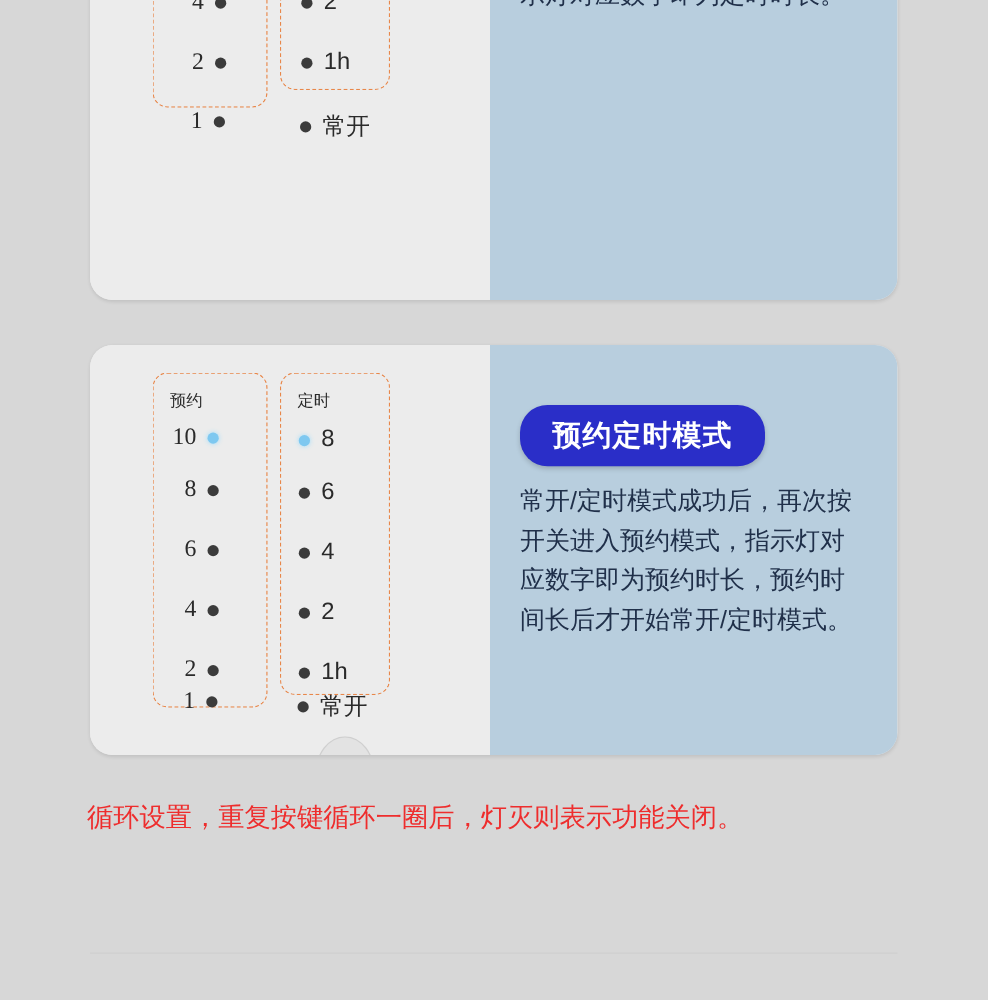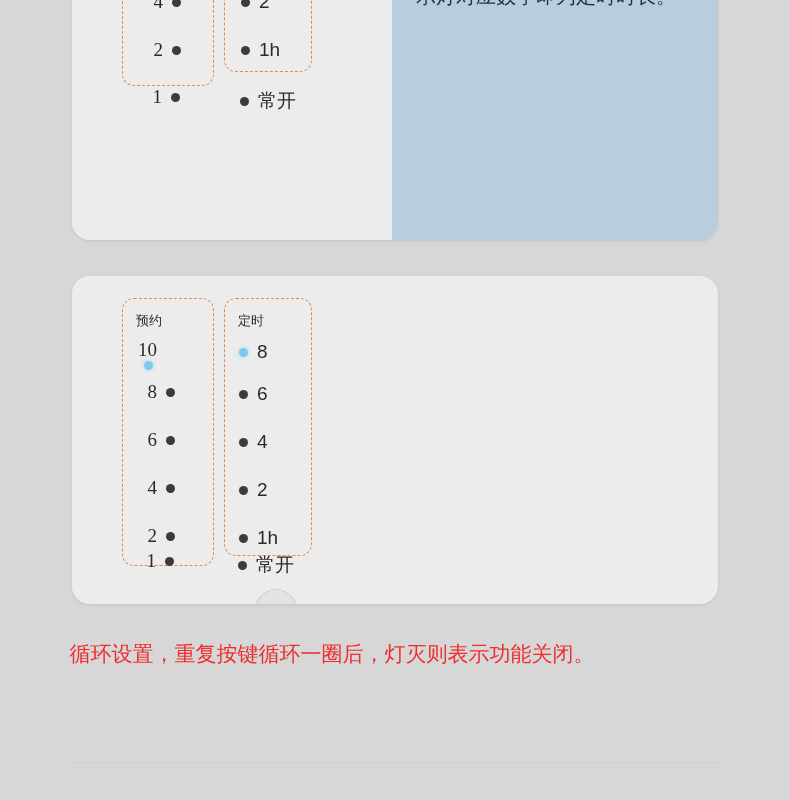--- a/index.html
+++ b/index.html
@@ -222,21 +222,21 @@
       <div class="desc desc-a">单按开关，常开灯亮起后，再次单按开关进入选择定时，指示灯对应数字即为定时时长。</div>
     </div>
   </div>
 
   <div class="card card-b">
 
     <div class="card-left">
       <div class="panel">
 
         <div class="col" style="left:4px; top:22px; width:92px; height:268px;">
-          <div class="row" style="left:8px; top:40px;flex-direction:column;">
+          <div class="row" style="left:8px; top:40px;">
             <span class="num">10</span>
             <span class="dot on"></span>
           </div>
           <div class="row" style="left:8px; top:82px;">
             <span class="num">8</span>
             <span class="dot"></span>
           </div>
           <div class="row" style="left:8px; top:130px;">
             <span class="num">6</span>
             <span class="dot"></span>
@@ -283,19 +283,25 @@
 
         <div class="row" style="left:120px; top:276px;">
           <span class="dot" style="margin-left:0;"></span>
           <span class="lbl">常开</span>
         </div>
 
         <div class="knob"></div>
       </div>
     </div>
 
+    <div class="card-right">
+      <div class="badge-wrap-b">
+        <span class="badge">预约定时模式</span>
+      </div>
+      <div class="desc desc-b">常开/定时模式成功后，再次按开关进入预约模式，指示灯对应数字即为预约时长，预约时间长后才开始常开/定时模式。</div>
+    </div>
   </div>
 
   <div class="footnote">循环设置，重复按键循环一圈后，灯灭则表示功能关闭。</div>
 
   <div class="bottom-sep"></div>
 
 </div>
 
 </body></html>

